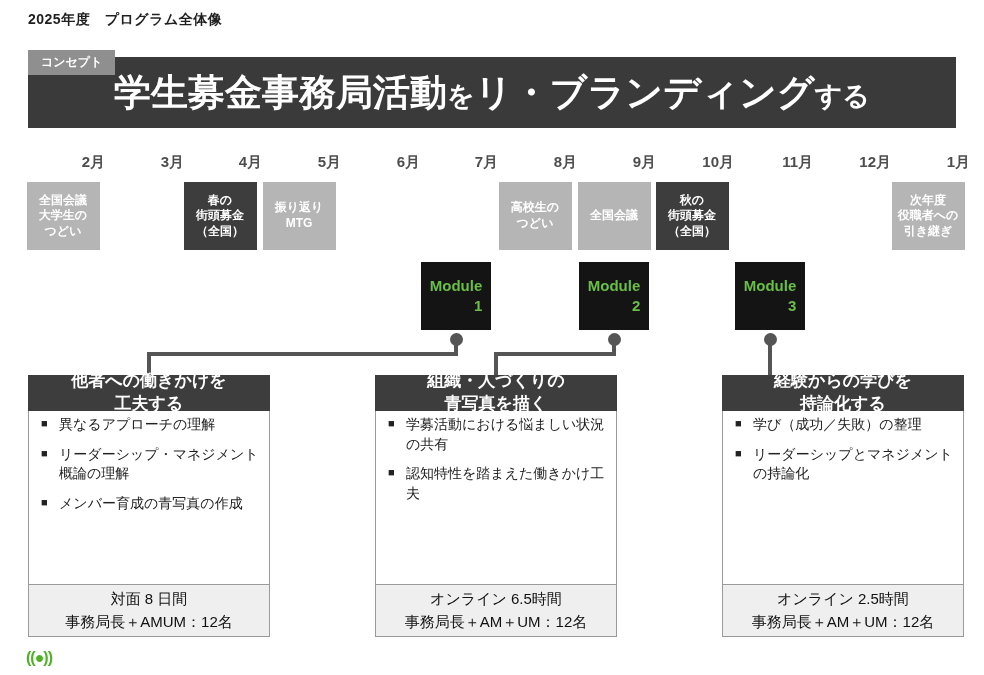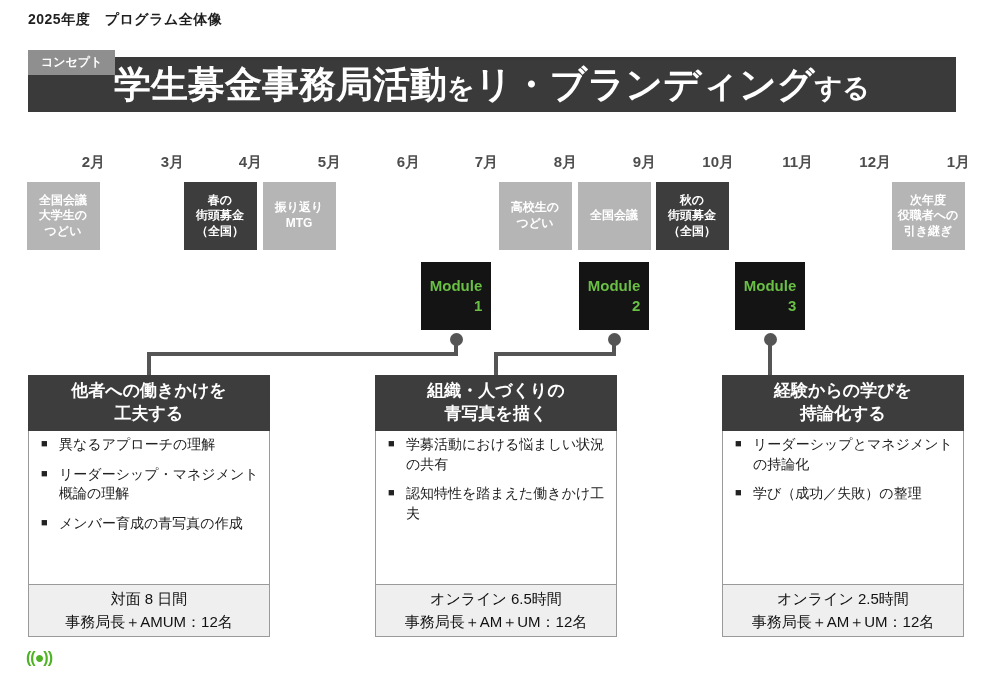--- a/index.html
+++ b/index.html
@@ -15,21 +15,21 @@
 
   .page-title { left:28px; top:11px; font-size:14px; font-weight:bold; color:#1f1f1f; letter-spacing:.5px; }
 
   .concept-tag {
     left:28px; top:50px; z-index:3;
     background:#8f8f8f; color:#fff;
     font-size:12px; font-weight:bold;
     padding:4px 13px;
   }
   .banner {
-    left:28px; top:57px; width:928px; height:55px;
+    left:28px; top:57px; width:928px; height:71px;
     background:#3a3a3a; z-index:1;
     display:flex; align-items:center; justify-content:center;
   }
   .banner-text { color:#fff; font-weight:bold; line-height:1; white-space:nowrap; }
   .banner-text .big { font-size:37px; }
   .banner-text .small { font-size:27px; }
 
   .month {
     top:153px; width:84px; margin-left:-42px;
     text-align:right; font-size:15px; font-weight:bold; color:#4d4d4d;
@@ -47,21 +47,21 @@
     background:#141414; color:#6abf45;
     display:flex; align-items:center; justify-content:center;
     text-align:right; font-size:15px; font-weight:bold; line-height:1.35;
   }
 
   .seg { background:#555555; }
   .node { width:13px; height:13px; border-radius:50%; background:#555555; top:333px; }
 
   .card { top:375px; width:242px; height:262px; display:flex; flex-direction:column; }
   .card-header {
-    height:56px; background:#3d3d3d; color:#fff;
+    height:36px; background:#3d3d3d; color:#fff;
     display:flex; align-items:center; justify-content:center;
     text-align:center; font-size:17px; font-weight:bold; line-height:1.35;
   }
   .card-body {
     flex:1; background:#fff;
     border:1px solid #9a9a9a; border-top:none;
     padding:4px 8px 6px 12px;
   }
   .card-footer {
     height:52px; background:#efefef;
@@ -169,22 +169,22 @@
       <div class="bullet">認知特性を踏まえた働きかけ工夫</div>
     </div>
     <div class="card-footer pre">オンライン 6.5時間
 事務局長＋AM＋UM：12名</div>
   </div>
 
   <div class="abs card" style="left:722px">
     <div class="card-header pre">経験からの学びを
 持論化する</div>
     <div class="card-body">
+      <div class="bullet">学び（成功／失敗）の整理</div>
       <div class="bullet">リーダーシップとマネジメントの持論化</div>
-      <div class="bullet">学び（成功／失敗）の整理</div>
     </div>
     <div class="card-footer pre">オンライン 2.5時間
 事務局長＋AM＋UM：12名</div>
   </div>
 
   <div class="abs logo">((●))</div>
 
 </div>
 
 </body></html>

